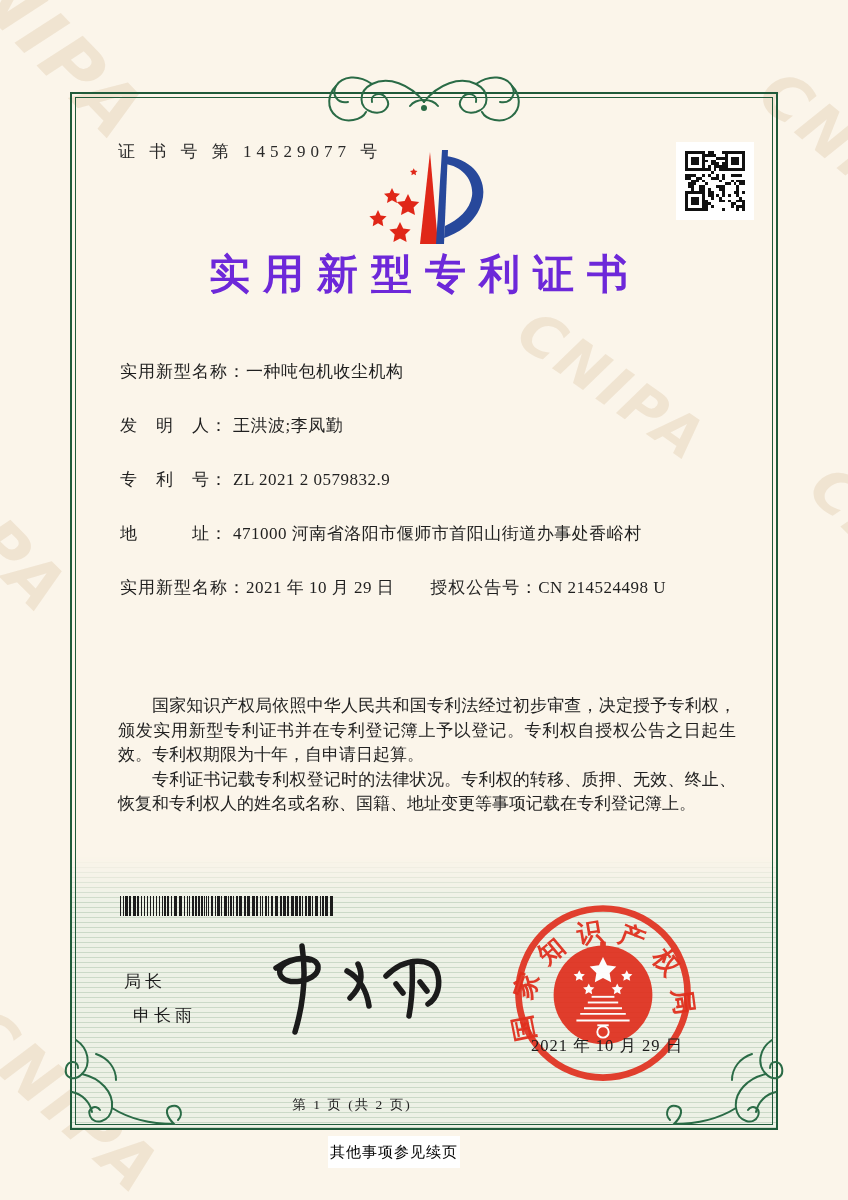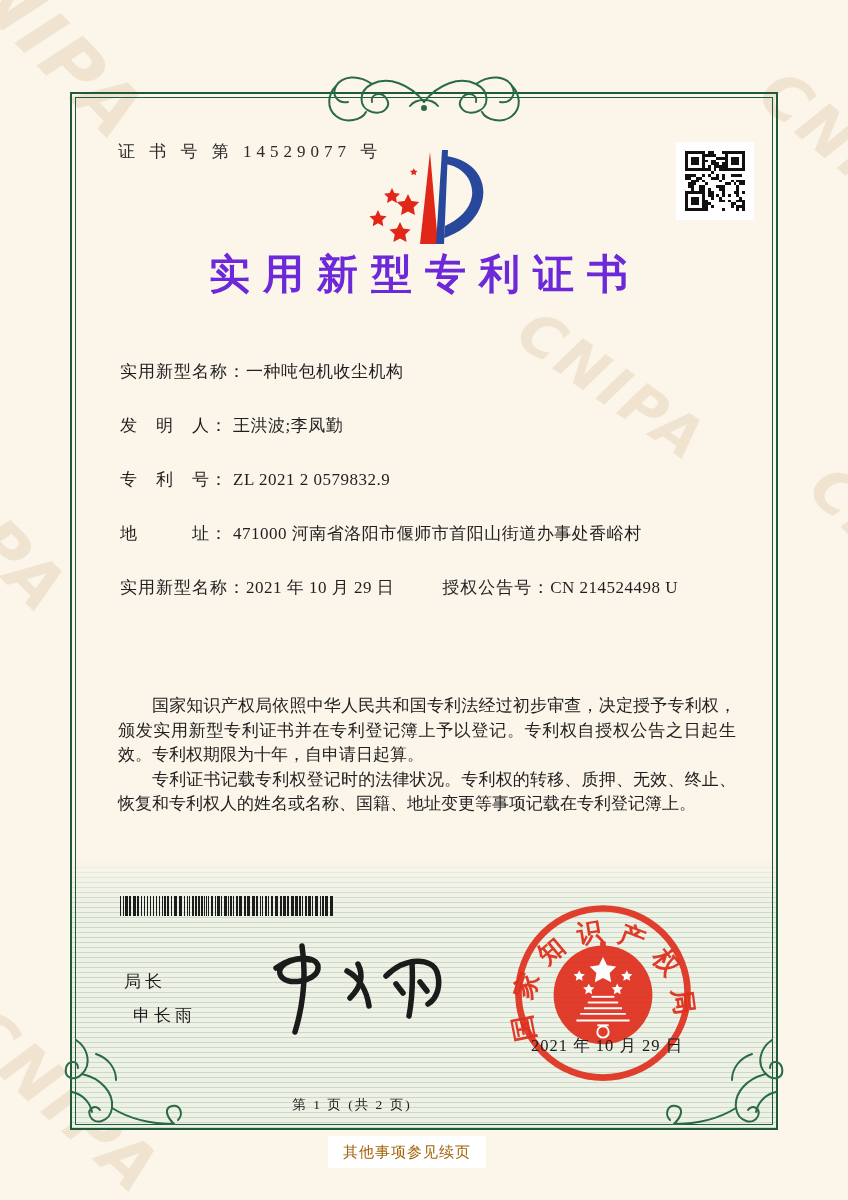--- a/index.html
+++ b/index.html
@@ -40,40 +40,40 @@
   .qr-wrap{position:absolute;left:676px;top:142px;width:78px;height:78px;background:#fff;}
   .qr{position:absolute;left:9px;top:9px;width:60px;height:60px;}
   .title{
     position:absolute;left:120px;top:247px;width:610px;text-align:center;
     font-size:41px;font-weight:bold;letter-spacing:13px;color:#6d28d9;
   }
   .fields{position:absolute;left:120px;top:360px;width:616px;font-size:17px;}
   .f-row{margin-bottom:31px;white-space:nowrap;}
   .f-label{display:inline-block;min-width:113px;letter-spacing:1px;font-family:Liberation Serif, serif;}
   .f-value{letter-spacing:0.5px;}
-  .f-label2{display:inline-block;margin-left:48px;letter-spacing:1px;}
+  .f-label2{display:inline-block;margin-left:36px;letter-spacing:1px;}
   .body-text{
     position:absolute;left:118px;top:694px;width:618px;
     font-size:17px;line-height:24.5px;text-align:justify;color:#222;
   }
   .body-text p{margin:0;text-indent:2em;}
   .barcode{position:absolute;left:120px;top:896px;width:218px;height:20px;}
   .officer-title{position:absolute;left:124px;top:970px;font-size:17px;letter-spacing:4px;font-family:"Liberation Sans","DejaVu Sans",sans-serif;}
   .officer-name{position:absolute;left:124px;top:1004px;font-size:17px;letter-spacing:4px;font-family:Liberation Serif, serif;margin-left:9px;}
   .signature{position:absolute;left:250px;top:938px;width:200px;height:102px;}
   .seal{position:absolute;left:508px;top:898px;width:190px;height:190px;}
   .seal-date{position:absolute;left:531px;top:1035px;font-size:16.5px;letter-spacing:1px;color:#1c1c1c;}
   .page-indicator{
     position:absolute;left:72px;top:1096px;width:560px;text-align:center;
     font-size:13.5px;letter-spacing:2px;color:#222;
   }
   .note-box{
-    position:absolute;left:328px;top:1136px;width:158px;height:32px;
+    position:absolute;left:328px;top:1136px;width:132px;height:32px;
     background:#fff;display:flex;align-items:center;justify-content:center;
-    font-size:15px;letter-spacing:1px;color:#a16207;
+    font-size:15px;letter-spacing:1px;color:#000000;
   }
 </style>
 </head>
 <body>
 
 <div class="page">
 
   <div class="wm" style="left:-95px;top:-12px;font-size:74px;transform:rotate(46deg);">CNIPA</div>
   <div class="wm" style="left:742px;top:120px;font-size:62px;transform:rotate(40deg);">CNIPA</div>
   <div class="wm" style="left:505px;top:352px;font-size:58px;transform:rotate(35deg);">CNIPA</div>

